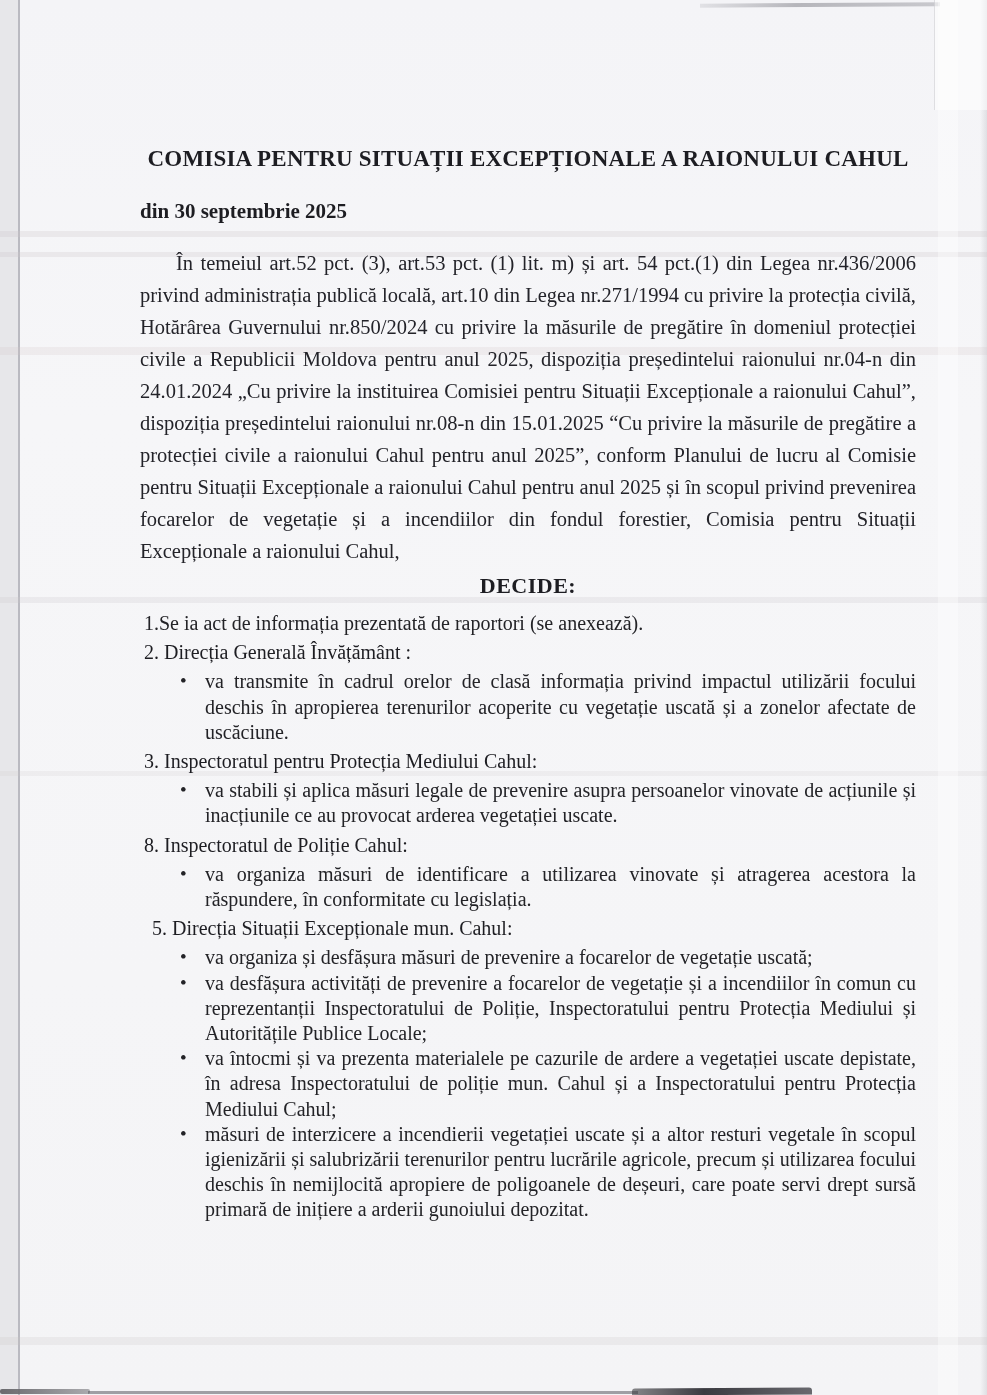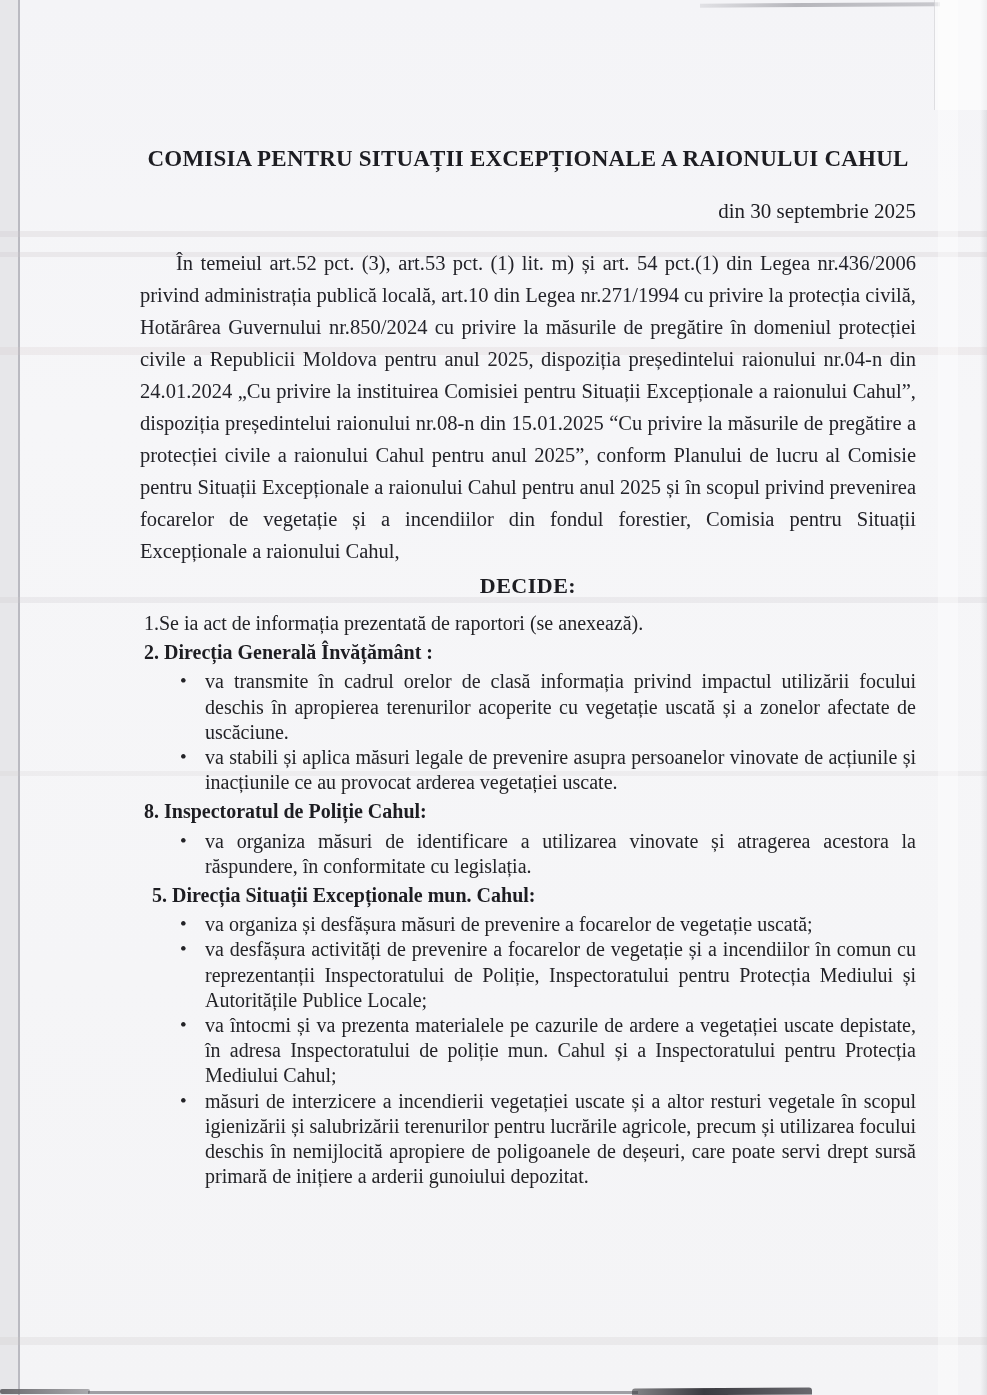--- a/index.html
+++ b/index.html
@@ -63,32 +63,32 @@
   }
   
   .content {
     position: absolute; left: 140px; top: 146px; width: 776px;
   }
   .title {
     margin: 0; font-size: 23px; font-weight: bold; text-align: center;
     letter-spacing: 0.2px; color: #1d1d22;
   }
   .subtitle { margin: 29px 0 0; font-size: 21px; font-weight: bold; text-align: center; color: #1d1d22; }
-  .dateline { margin: 27px 0 0; font-size: 21px; font-weight: normal; text-align: right; color: #1d1d22; }
+  .dateline { margin: 27px 0 0; font-size: 21px; font-weight: bold; text-align: left; color: #1d1d22; }
   .preamble {
     margin: 23px 0 0; font-size: 20.5px; line-height: 32px;
     text-align: justify; text-indent: 36px; color: #232329;
   }
   .decide {
     margin: 6px 0 12px; font-size: 22px; font-weight: bold; text-align: center;
     letter-spacing: 0.5px; color: #1d1d22;
   }
   .list { font-size: 20px; line-height: 25.2px; margin-top: 6px; }
   .item { margin: 4px; text-align: justify; }
-  .item.heading { font-weight: bold; color: #1d1d22; }
+  .item.heading { font-weight: normal; color: #1d1d22; }
   .item.indent5 { padding-left: 8px; }
   .item .b { font-weight: bold; color: #1d1d22; }
   ul.bullets { margin: 0; padding: 0; list-style: none; }
   ul.bullets li {
     position: relative; padding-left: 65px; text-align: justify; margin: 0;
   }
   ul.bullets li .dot {
     position: absolute; left: 40px; top: -1px; font-size: 19px;
   }
 </style>
@@ -126,20 +126,21 @@
       <p class="item">1.Se ia act de informația prezentată de raportori (se anexează).</p>
 
       <p class="item heading">2. Direcția Generală Învățământ :</p>
       <ul class="bullets">
         <li>
           <span class="dot">•</span>
           <span>va transmite în cadrul orelor de clasă informația privind impactul utilizării focului deschis în apropierea terenurilor  acoperite cu vegetație uscată și  a zonelor afectate de uscăciune.</span>
         </li>
       </ul>
 
+      <p class="item heading">3. Inspectoratul pentru Protecția Mediului Cahul:</p>
       <ul class="bullets">
         <li>
           <span class="dot">•</span>
           <span>va stabili și aplica măsuri legale de prevenire asupra persoanelor vinovate de acțiunile și inacțiunile ce au provocat arderea vegetației uscate.</span>
         </li>
       </ul>
 
       <p class="item heading">8. Inspectoratul de Poliție Cahul:</p>
       <ul class="bullets">
         <li>

